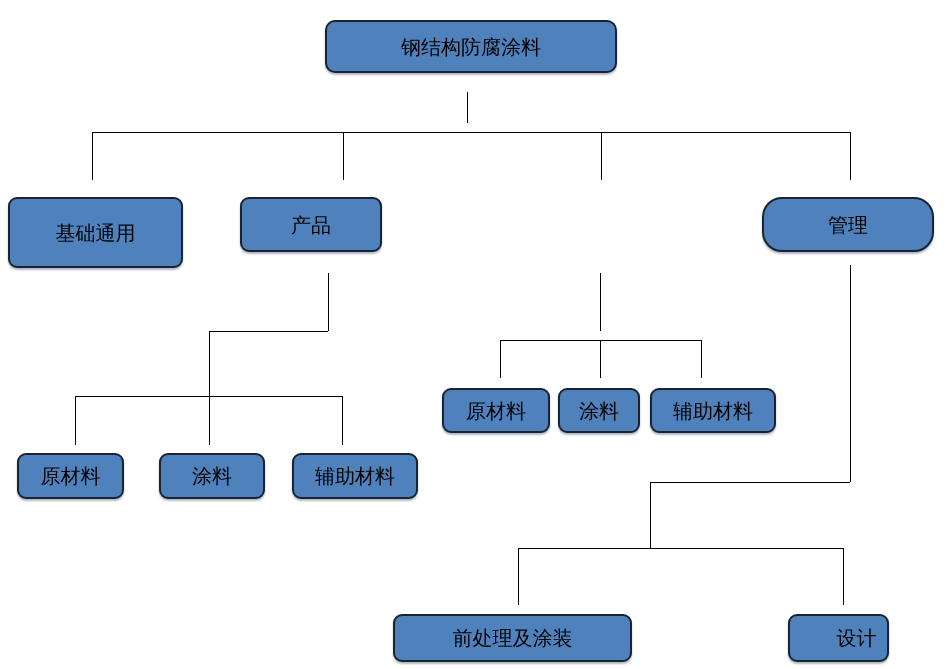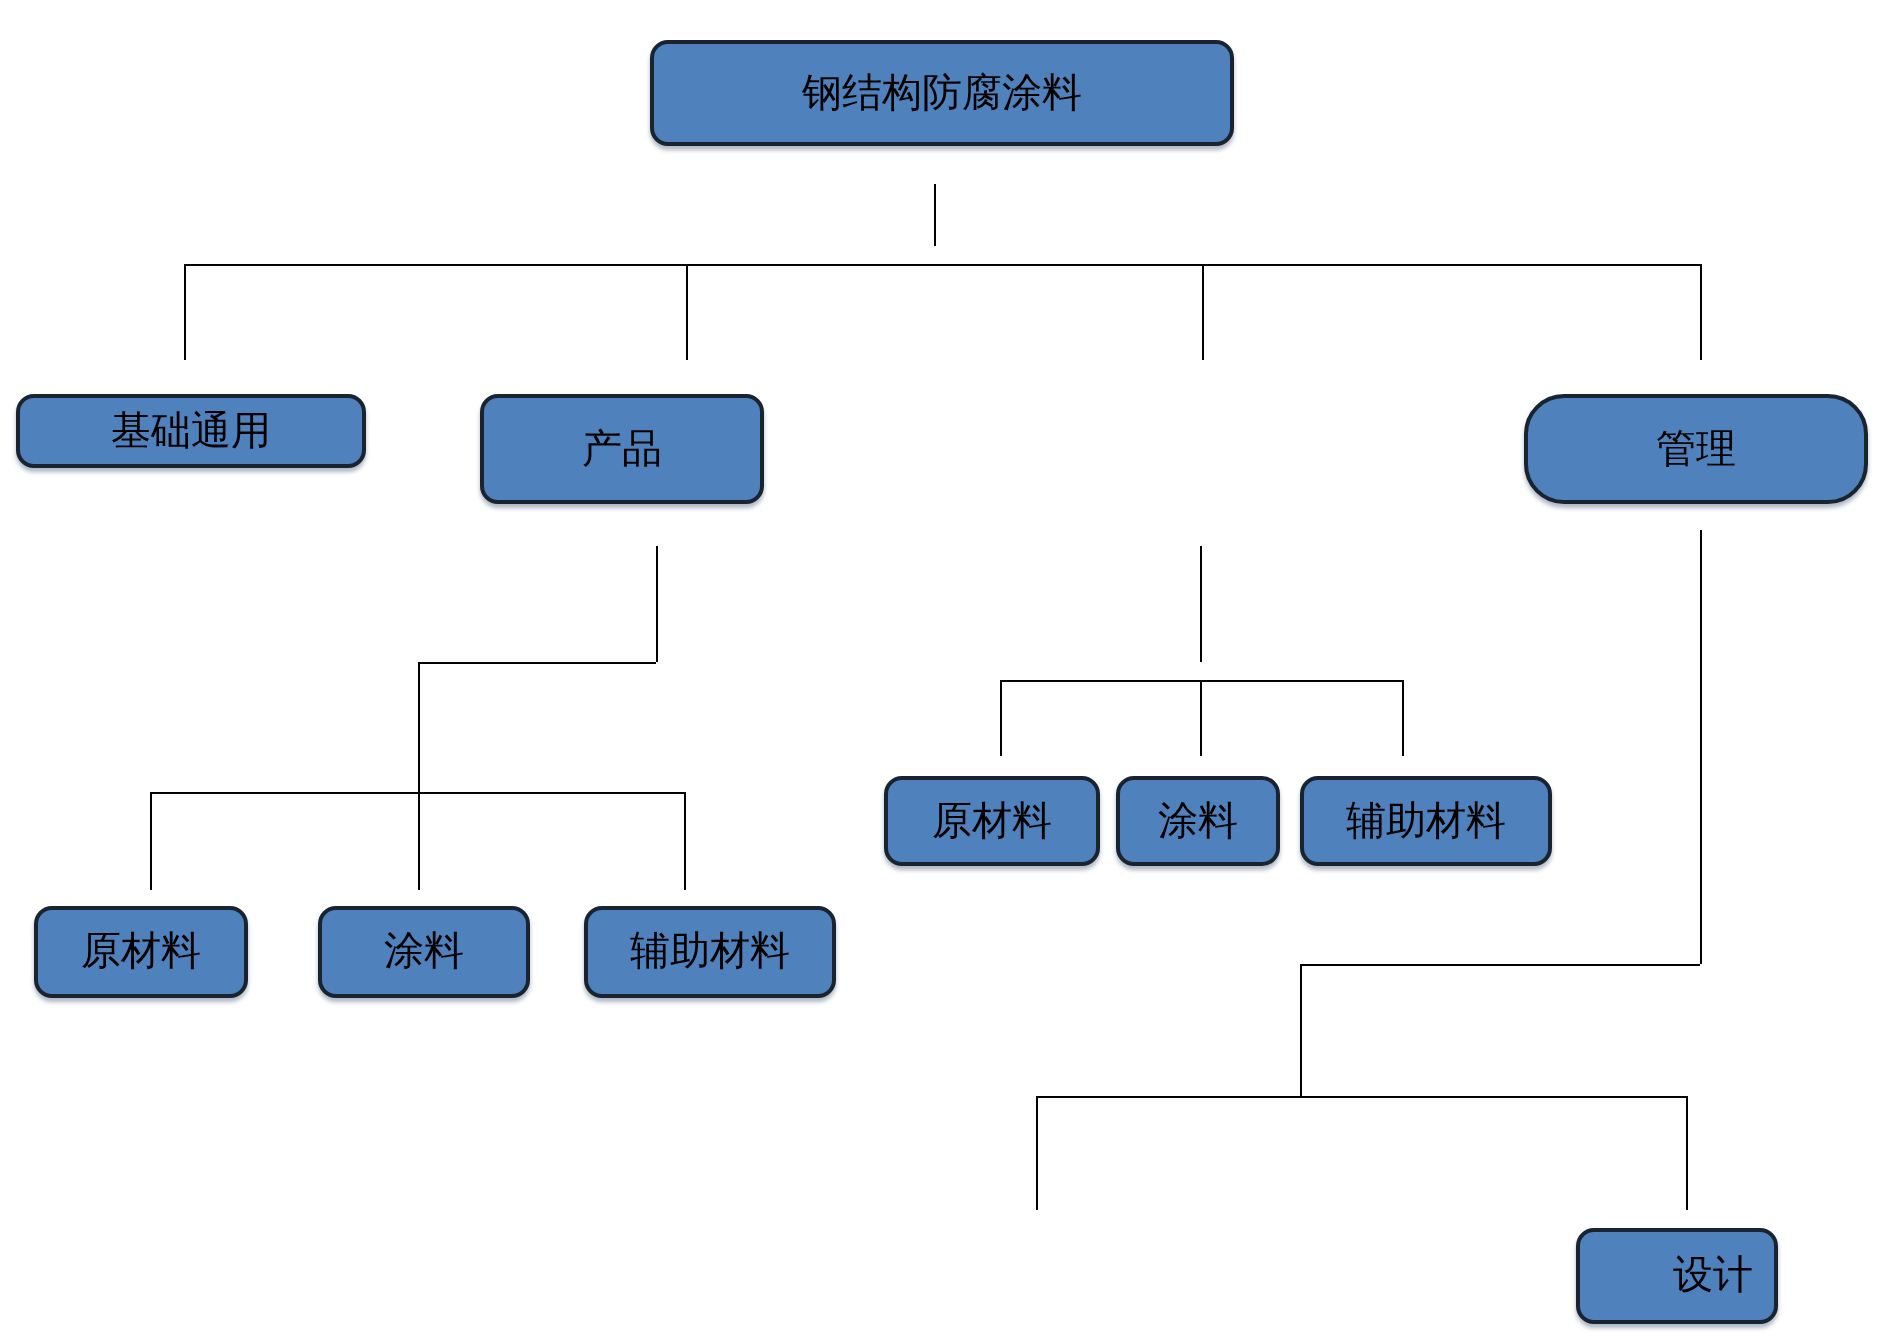--- a/index.html
+++ b/index.html
@@ -35,41 +35,42 @@
     background: #000000;
   }
   .line.h { height: 1.4px; }
   .line.v { width: 1.4px; }
 </style>
 </head>
 <body>
 
 <div id="canvas">
 
-  <div class="node" style="left:325px; top:20px; width:292px; height:53px;">钢结构防腐涂料</div>
+  <div class="node" style="left:325px; top:20px; width:292px; height:53px;border-radius:10px;">钢结构防腐涂料</div>
 
-  <div class="node" style="left:8px; top:197px; width:175px; height:37px;">基础通用</div>
+  <div class="node" style="left:8px; top:197px; width:175px; height:71px;">基础通用</div>
 
   <div class="node" style="left:240px; top:197px; width:142px; height:55px;">产品</div>
 
 
   <div class="node" style="left:762px; top:197px; width:172px; height:55px;border-radius:20px;">管理</div>
 
   <div class="node" style="left:17px; top:453px; width:107px; height:46px;">原材料</div>
 
   <div class="node" style="left:159px; top:453px; width:106px; height:46px;">涂料</div>
 
   <div class="node" style="left:292px; top:453px; width:126px; height:46px;">辅助材料</div>
 
   <div class="node" style="left:442px; top:388px; width:108px; height:45px;">原材料</div>
 
   <div class="node" style="left:558px; top:388px; width:82px; height:45px;">涂料</div>
 
   <div class="node" style="left:650px; top:388px; width:126px; height:45px;">辅助材料</div>
 
+  <div class="node" style="left:393px; top:614px; width:239px; height:48px;">前处理及涂装</div>
 
   <div class="node" style="left:788px; top:614px; width:101px; height:48px;padding-left:36px;">设计</div>
 
   <div class="line v" style="left:467px; top:92px;  height:31px;"></div>
   <div class="line h" style="left:92px;  top:132px; width:758px;"></div>
   <div class="line v" style="left:92px;  top:132px; height:48px;"></div>
   <div class="line v" style="left:343px; top:132px; height:48px;"></div>
   <div class="line v" style="left:601px; top:132px; height:48px;"></div>
   <div class="line v" style="left:850px; top:132px; height:48px;"></div>
 

